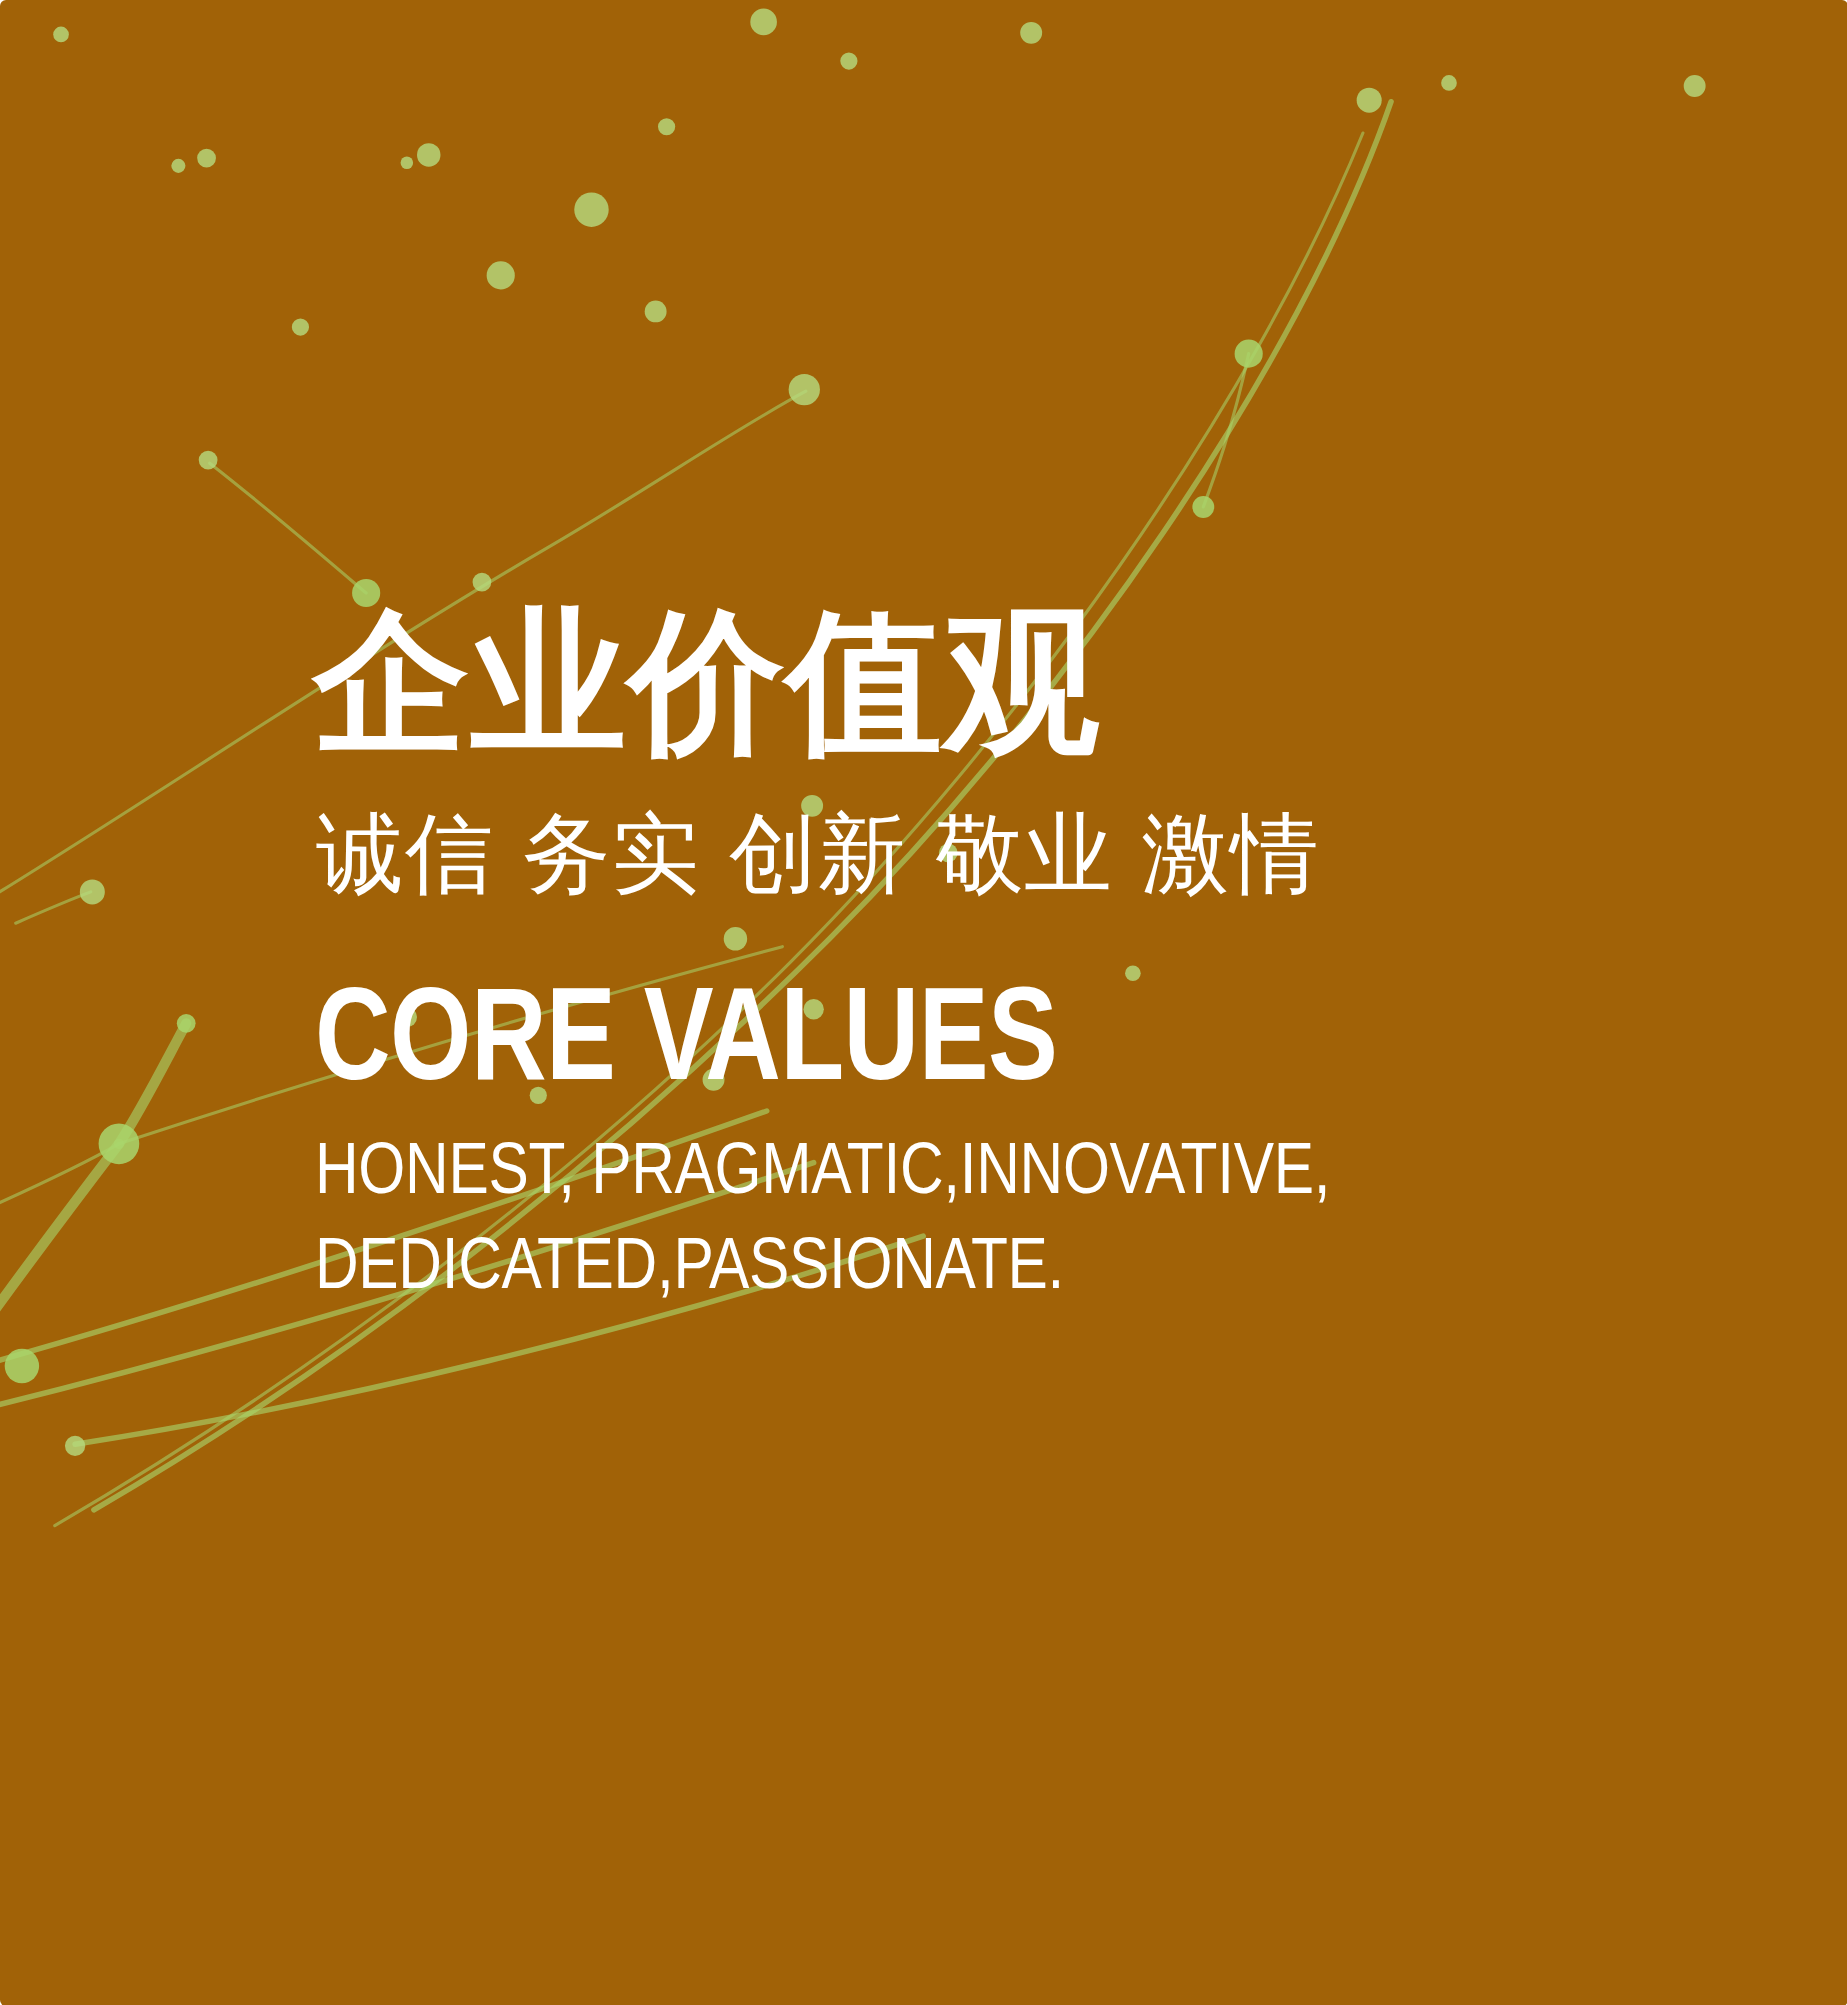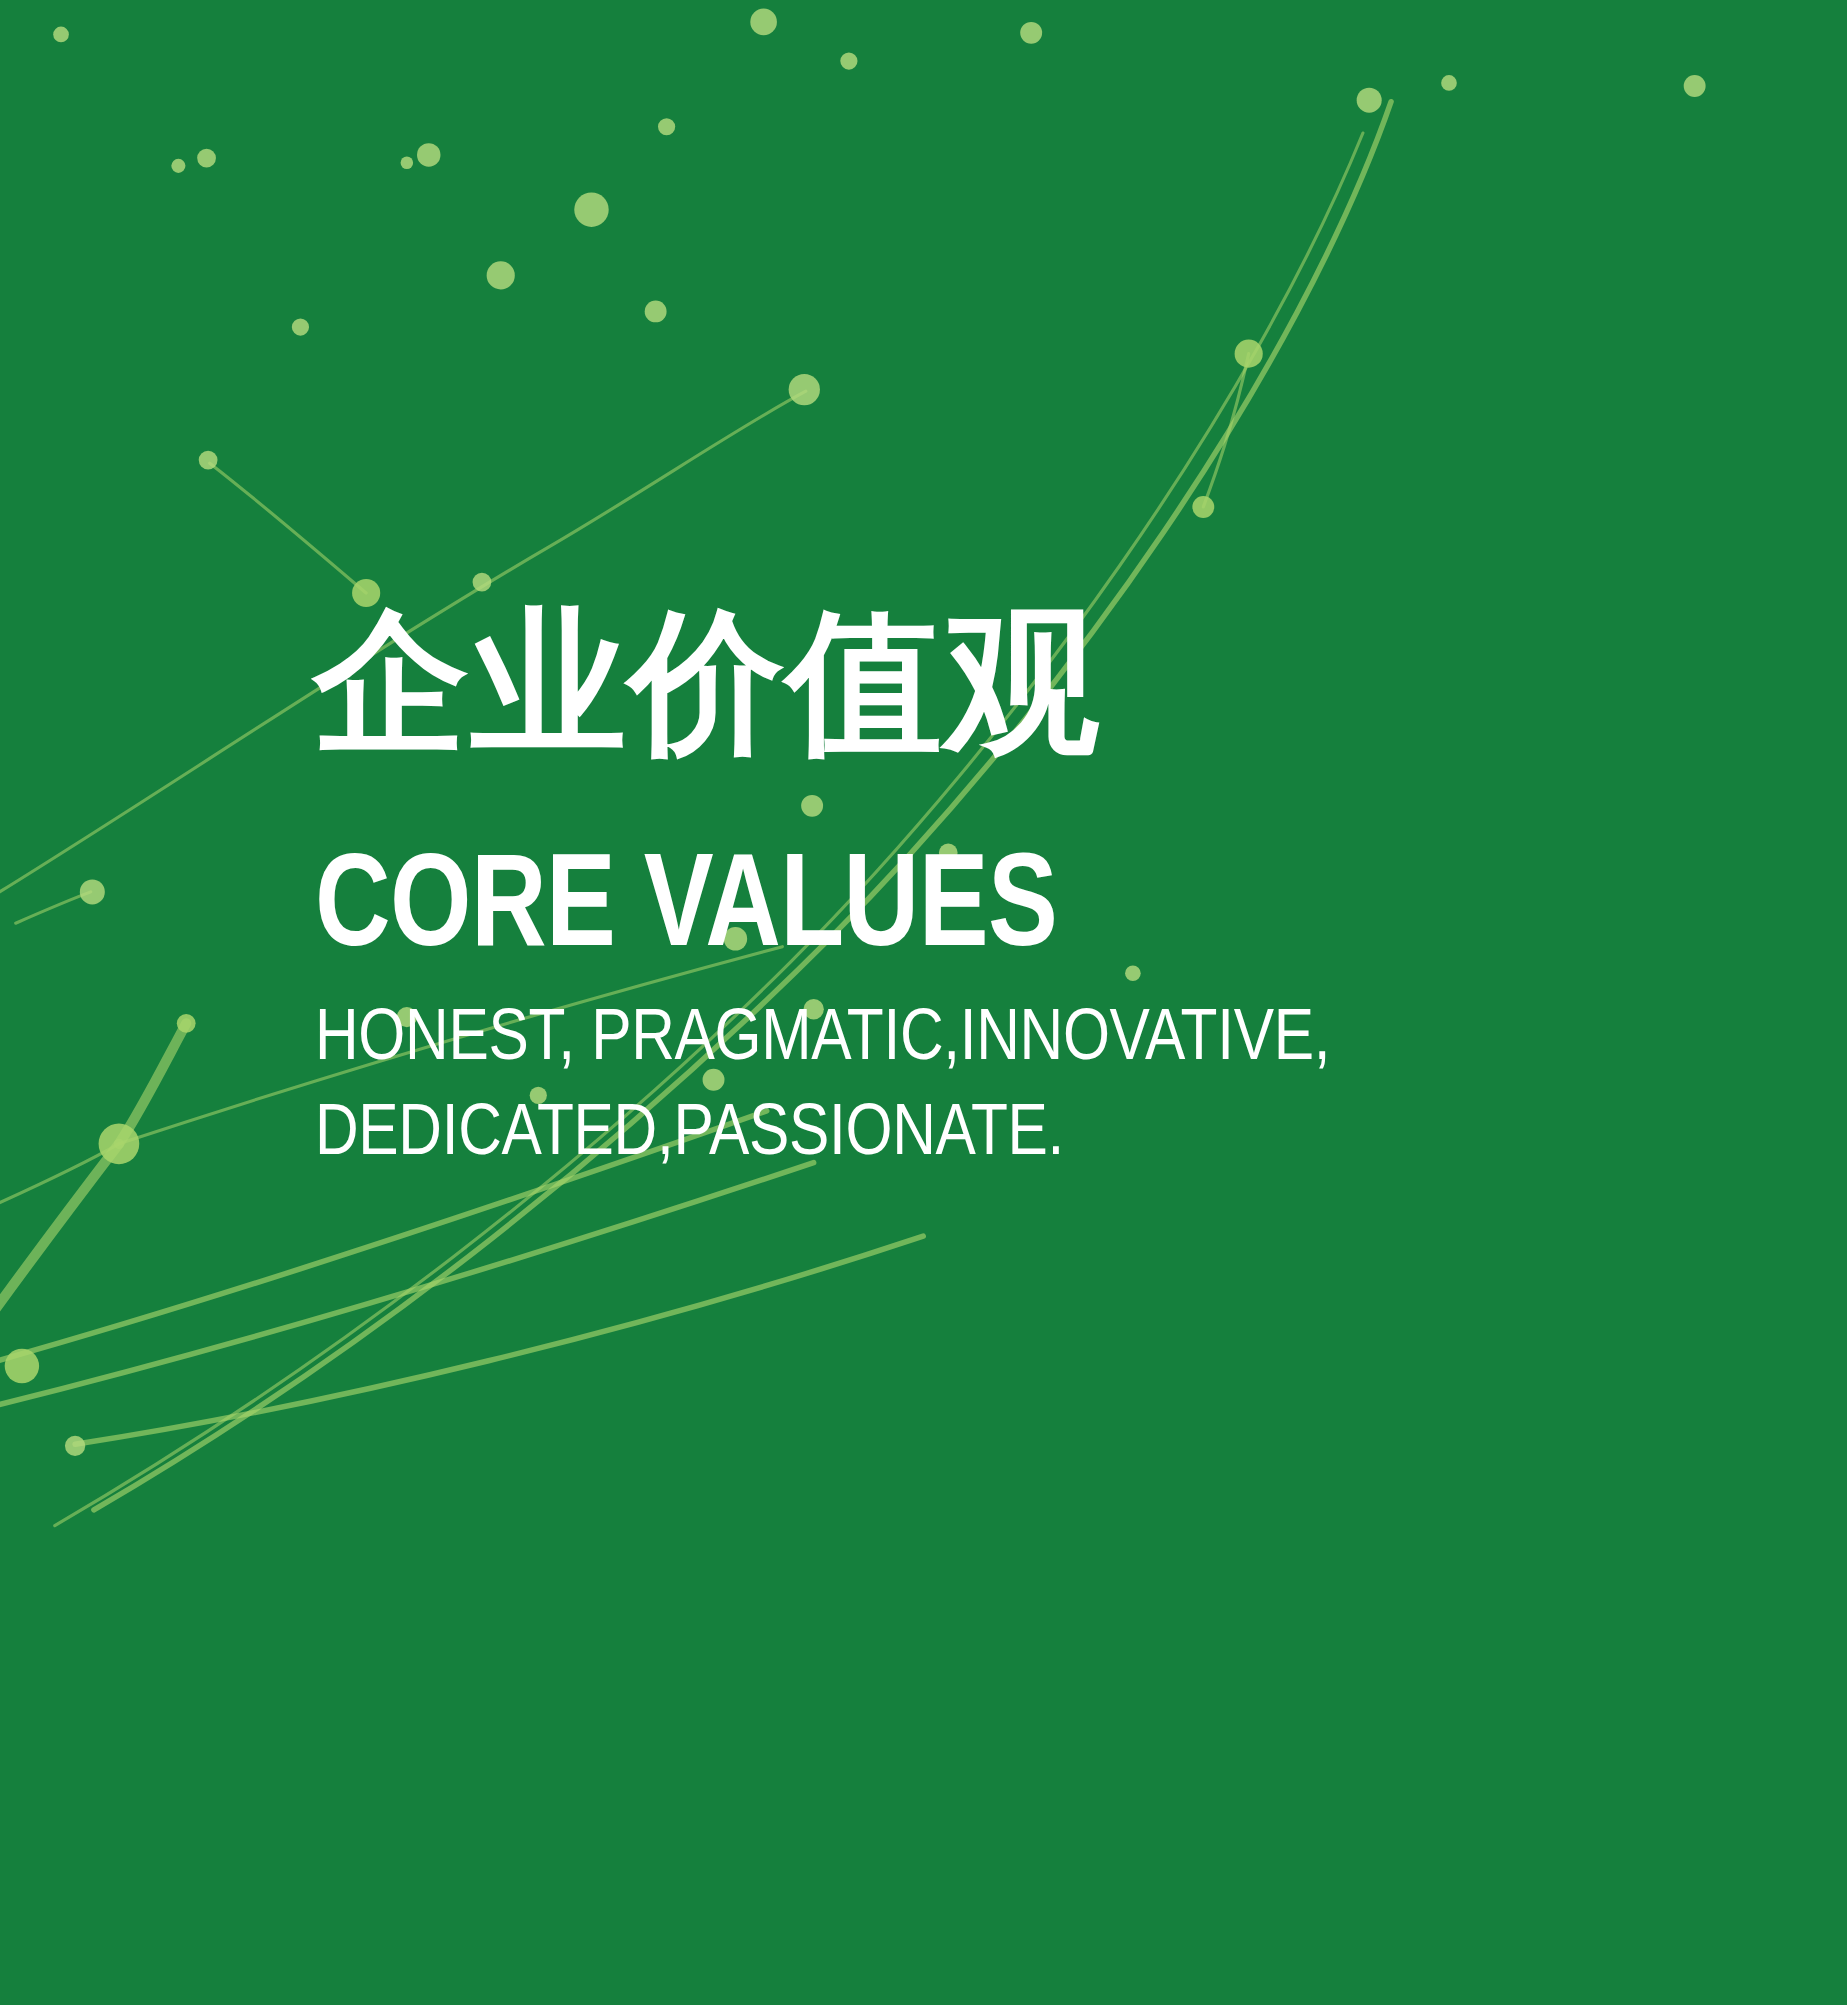--- a/index.html
+++ b/index.html
@@ -75,21 +75,21 @@
     transform: scaleX(0.84);
     transform-origin: left center;
     white-space: nowrap;
     font-family: "Liberation Sans", "DejaVu Sans", sans-serif;
   }
   .en-body .line { display: block; }
 </style>
 </head>
 <body>
 
-<div id="poster" style="background: #15803d; color: rgb(255, 255, 255);">
+<div id="poster" style="background: #a16207; color: rgb(255, 255, 255); border-radius: 6px;">
 
   <svg id="bg-network" viewBox="0 0 2362 2564" preserveAspectRatio="none" aria-hidden="true">
     <defs>
       <style>
         .ln { fill:none; stroke:#A9D66C; stroke-opacity:.72; stroke-linecap:round; }
         .ln-t { stroke-width:4; stroke-opacity:.55; }
         .ln-m { stroke-width:7; stroke-opacity:.62; }
         .ln-b { stroke-width:13; stroke-opacity:.60; }
         .nd { fill:#A9D66C; fill-opacity:.85; }
         .nd-s { fill:#B6DC80; fill-opacity:.80; }
@@ -148,20 +148,21 @@
     <circle class="nd-s" cx="520" cy="1300" r="13"></circle>
     <circle class="nd-s" cx="912" cy="1380" r="14"></circle>
     <circle class="nd-s" cx="688" cy="1400" r="11"></circle>
     <circle class="nd-s" cx="1448" cy="1244" r="10"></circle>
   </svg>
 
   <div id="content">
 
     <h1 class="cn-title">企业价值观</h1>
 
+    <p class="cn-sub">诚信  务实  创新  敬业  激情</p>
 
     <h2 class="en-title">CORE VALUES</h2>
 
     <p class="en-body">
       <span class="line">HONEST, PRAGMATIC,INNOVATIVE,</span>
       <span class="line">DEDICATED,PASSIONATE.</span>
     </p>
 
   </div>
 

